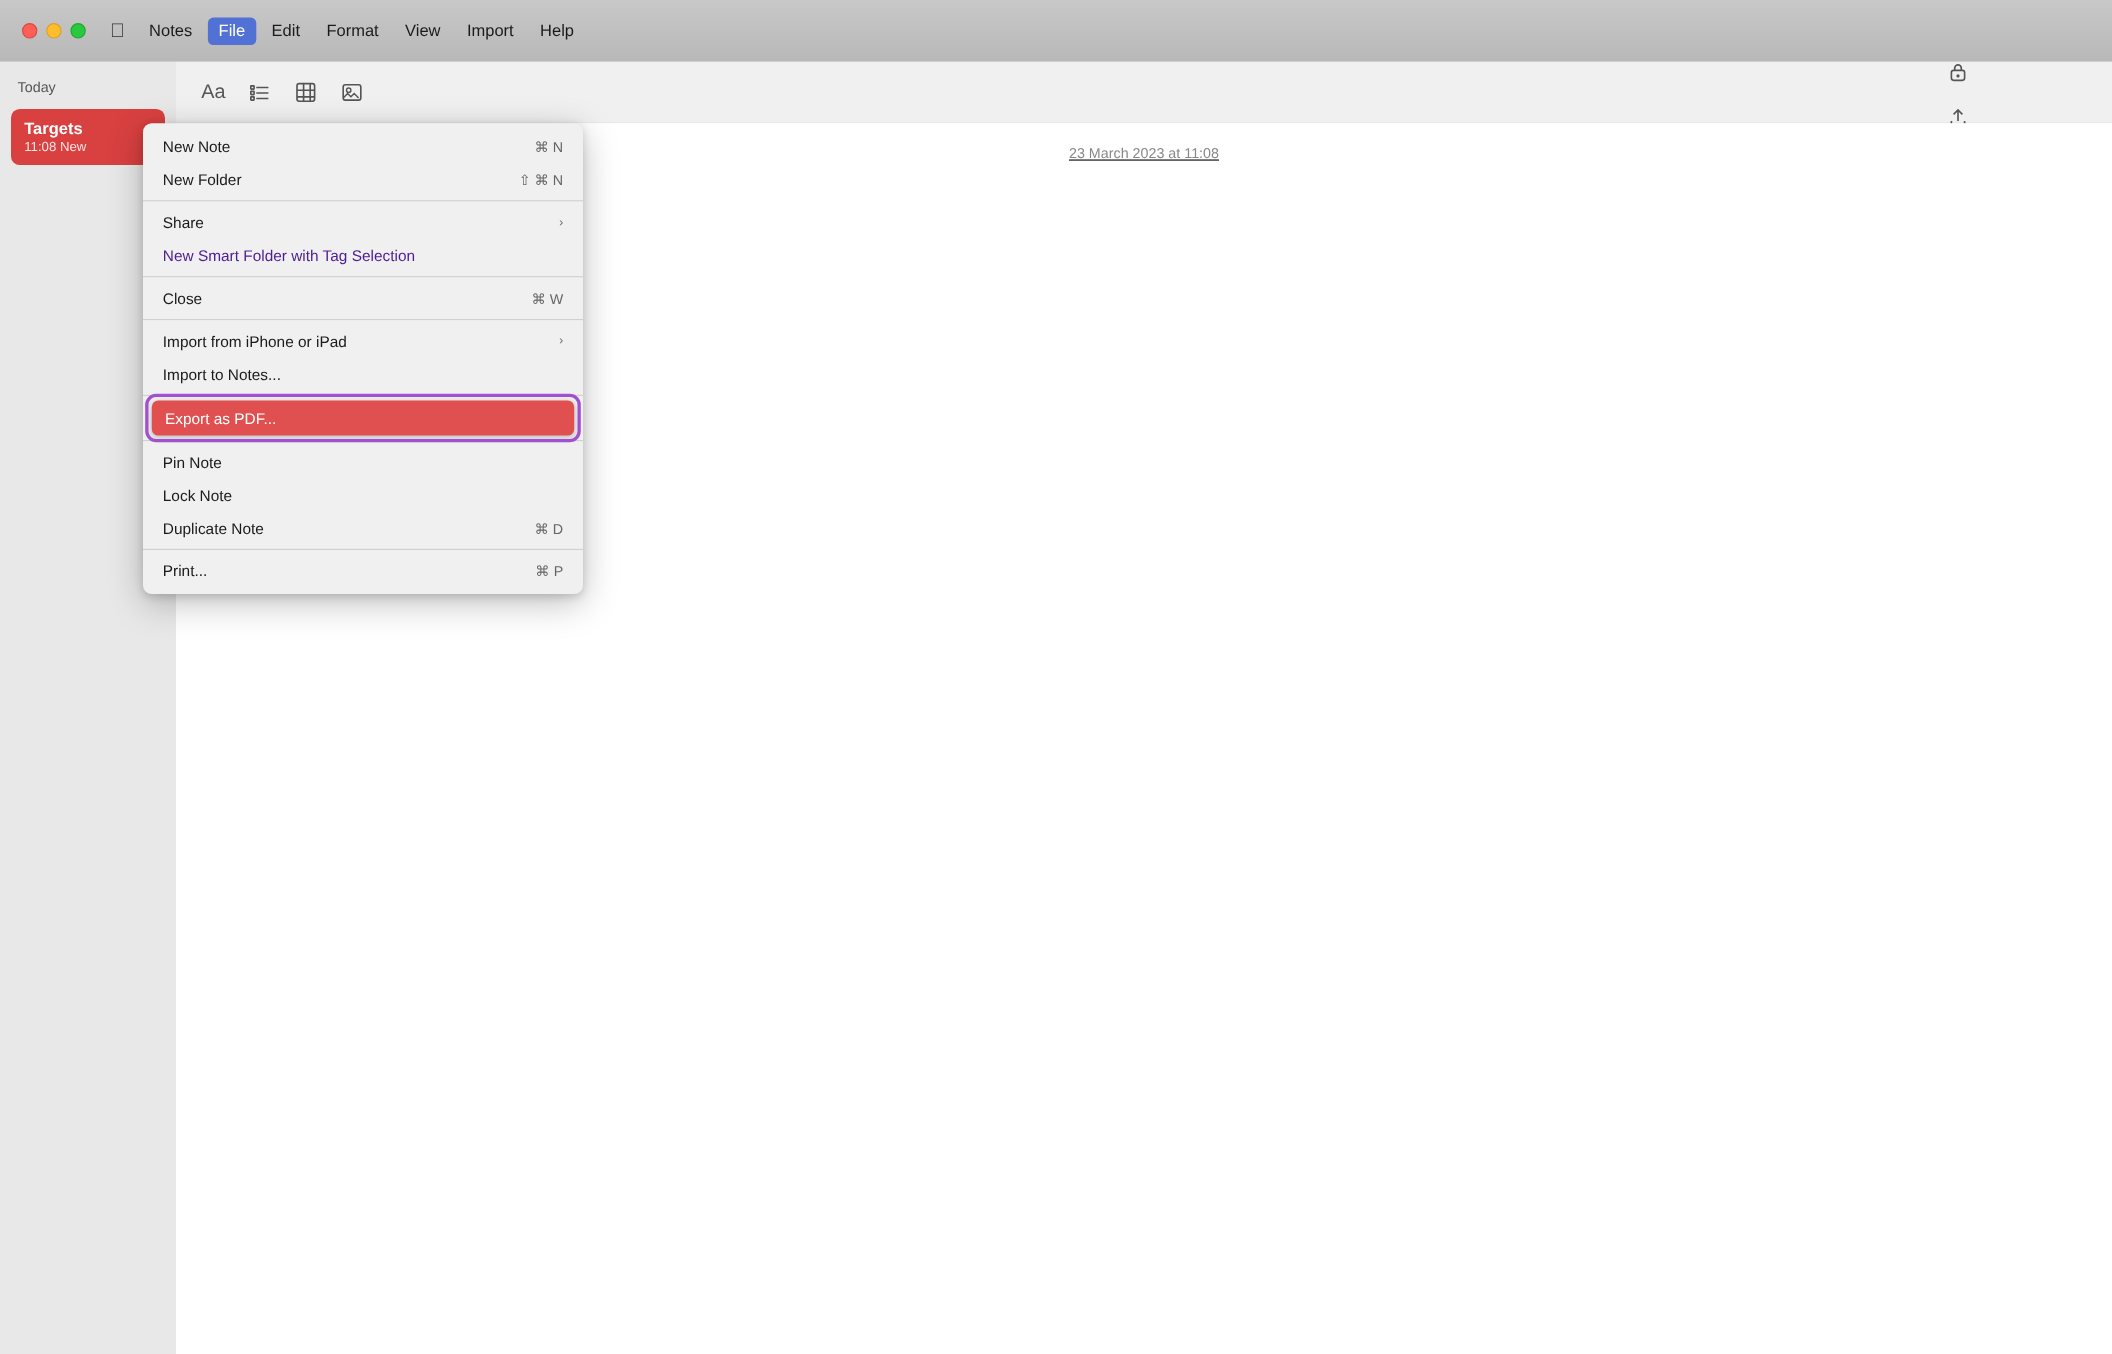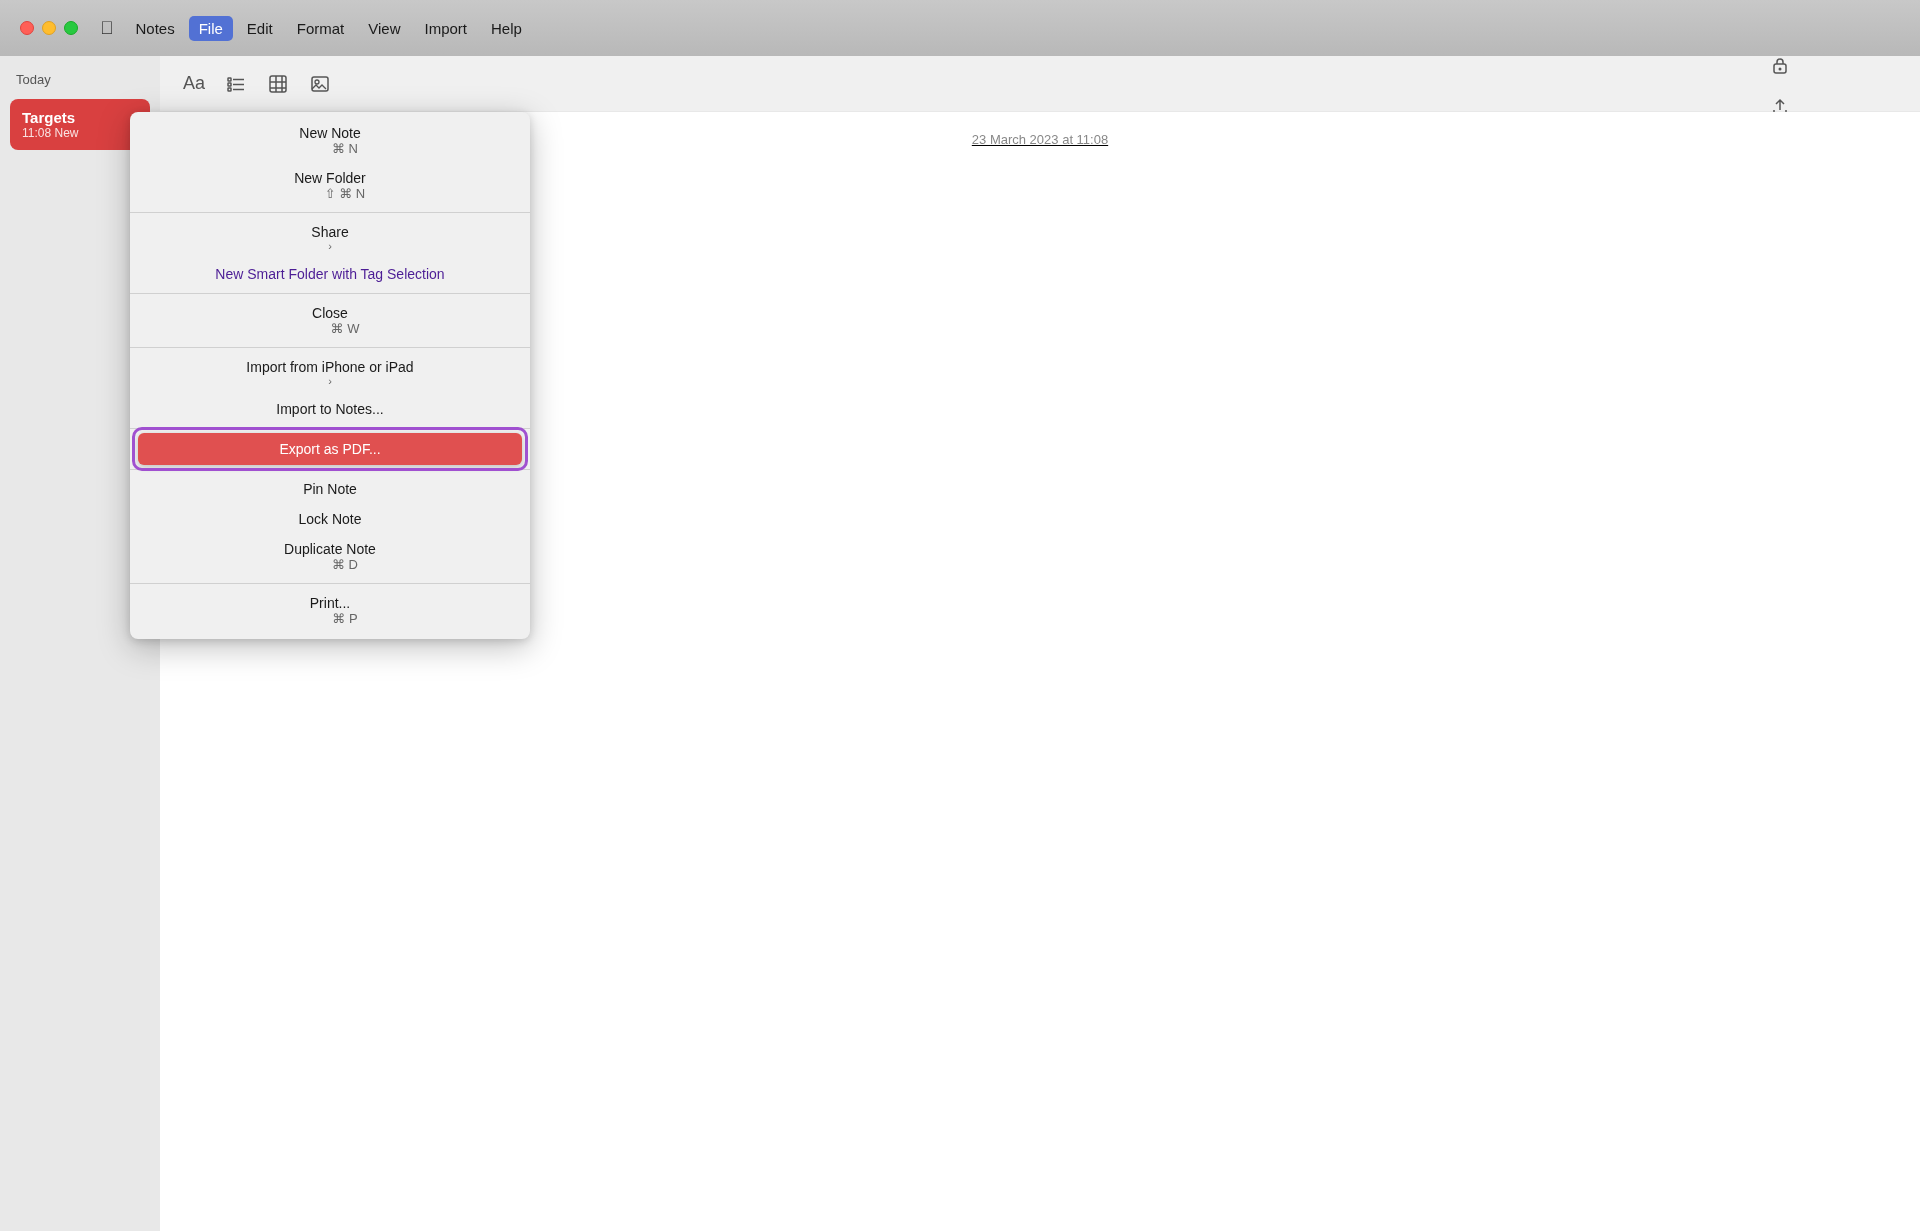--- a/index.html
+++ b/index.html
@@ -177,21 +177,20 @@
 
     .dropdown-item {
       display: flex;
       align-items: center;
       justify-content: space-between;
       padding: 7px 18px;
       font-size: 14px;
       color: #1a1a1a;
       cursor: pointer;
       white-space: nowrap;
-      flex-direction: column;
     }
     .dropdown-item.disabled {
       color: #4c1d95;
       cursor: default;
     }
     .dropdown-item.highlighted {
       background: #e05050;
       color: white;
       border-radius: 6px;
       margin: 2px 8px;

